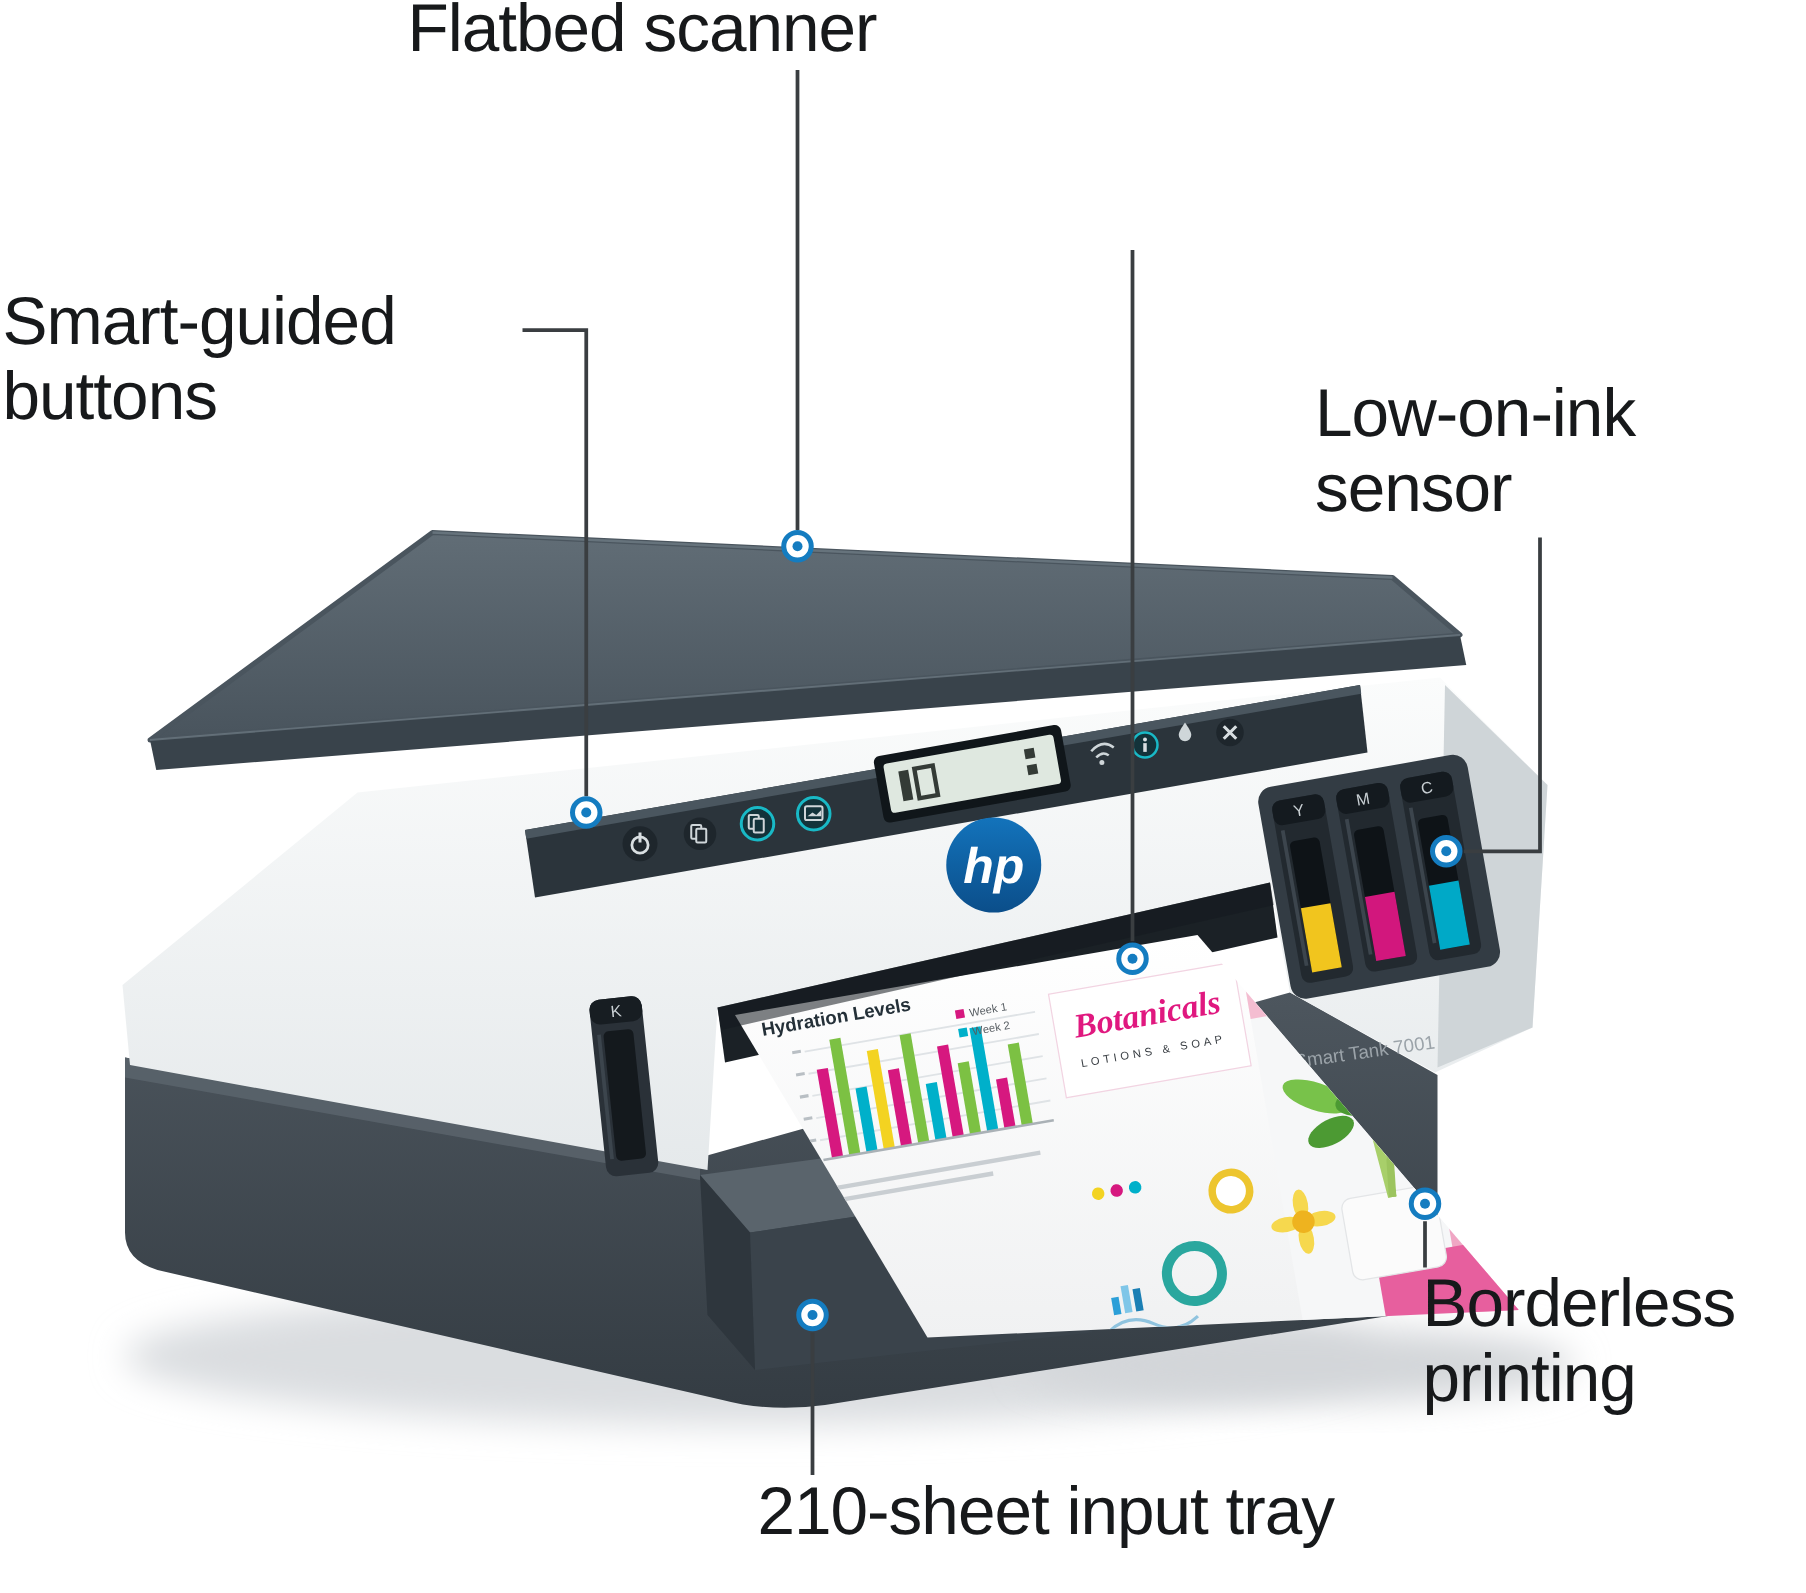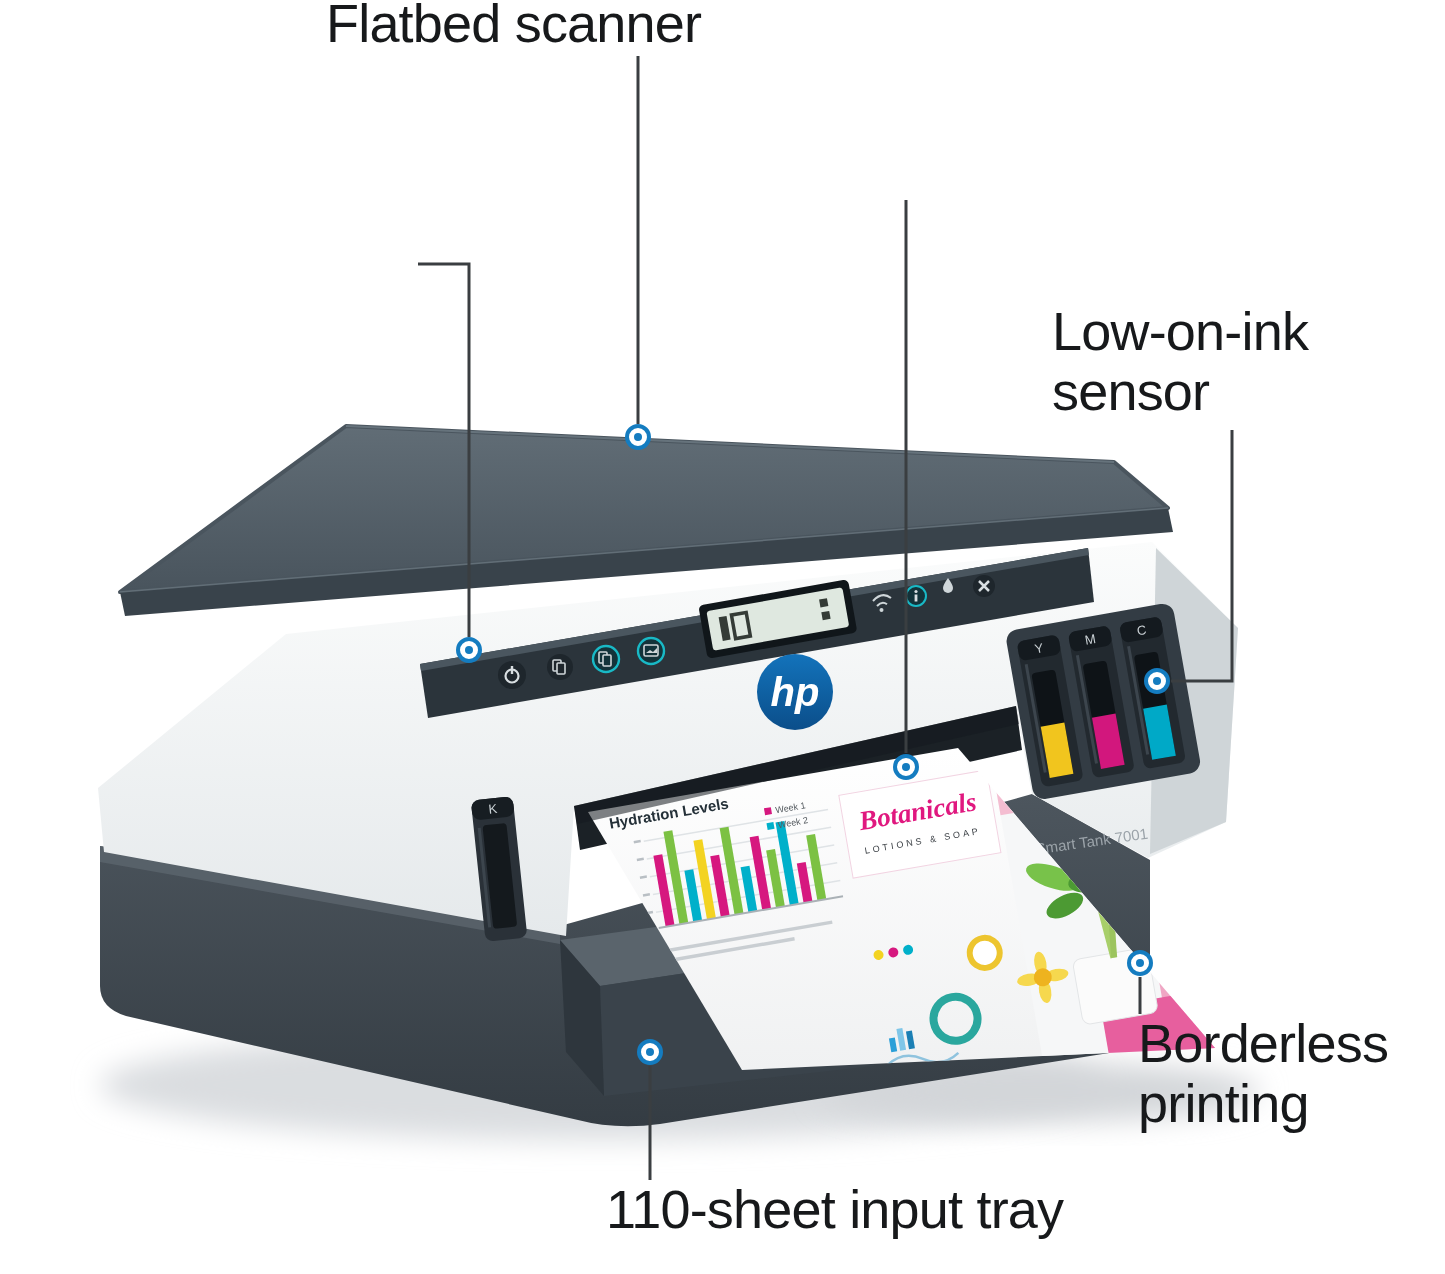--- a/index.html
+++ b/index.html
@@ -302,19 +302,21 @@
       <span class="dot"></span>
     </div>
   <div class="marker" style="left:1127px;top:950px">
       <span class="dot"></span>
     </div>
   <div class="marker" style="left:637px;top:1039px">
       <span class="dot"></span>
     </div>
 
   <div class="callout-label" style="left:326px;top:-6px">Flatbed scanner</div>
+  <div class="callout-label" style="left:2px;top:228px">Smart-guided
+buttons</div>
   <div class="callout-label" style="left:1138px;top:1014px">Borderless
 printing</div>
   <div class="callout-label" style="left:1052px;top:302px">Low-on-ink
 sensor</div>
-  <div class="callout-label" style="left:606px;top:1180px">110-sheet input tray</div>
+  <div class="callout-label" style="left:606px;top:1180px">210-sheet input tray</div>
 
 </div>
 
 </body></html>

